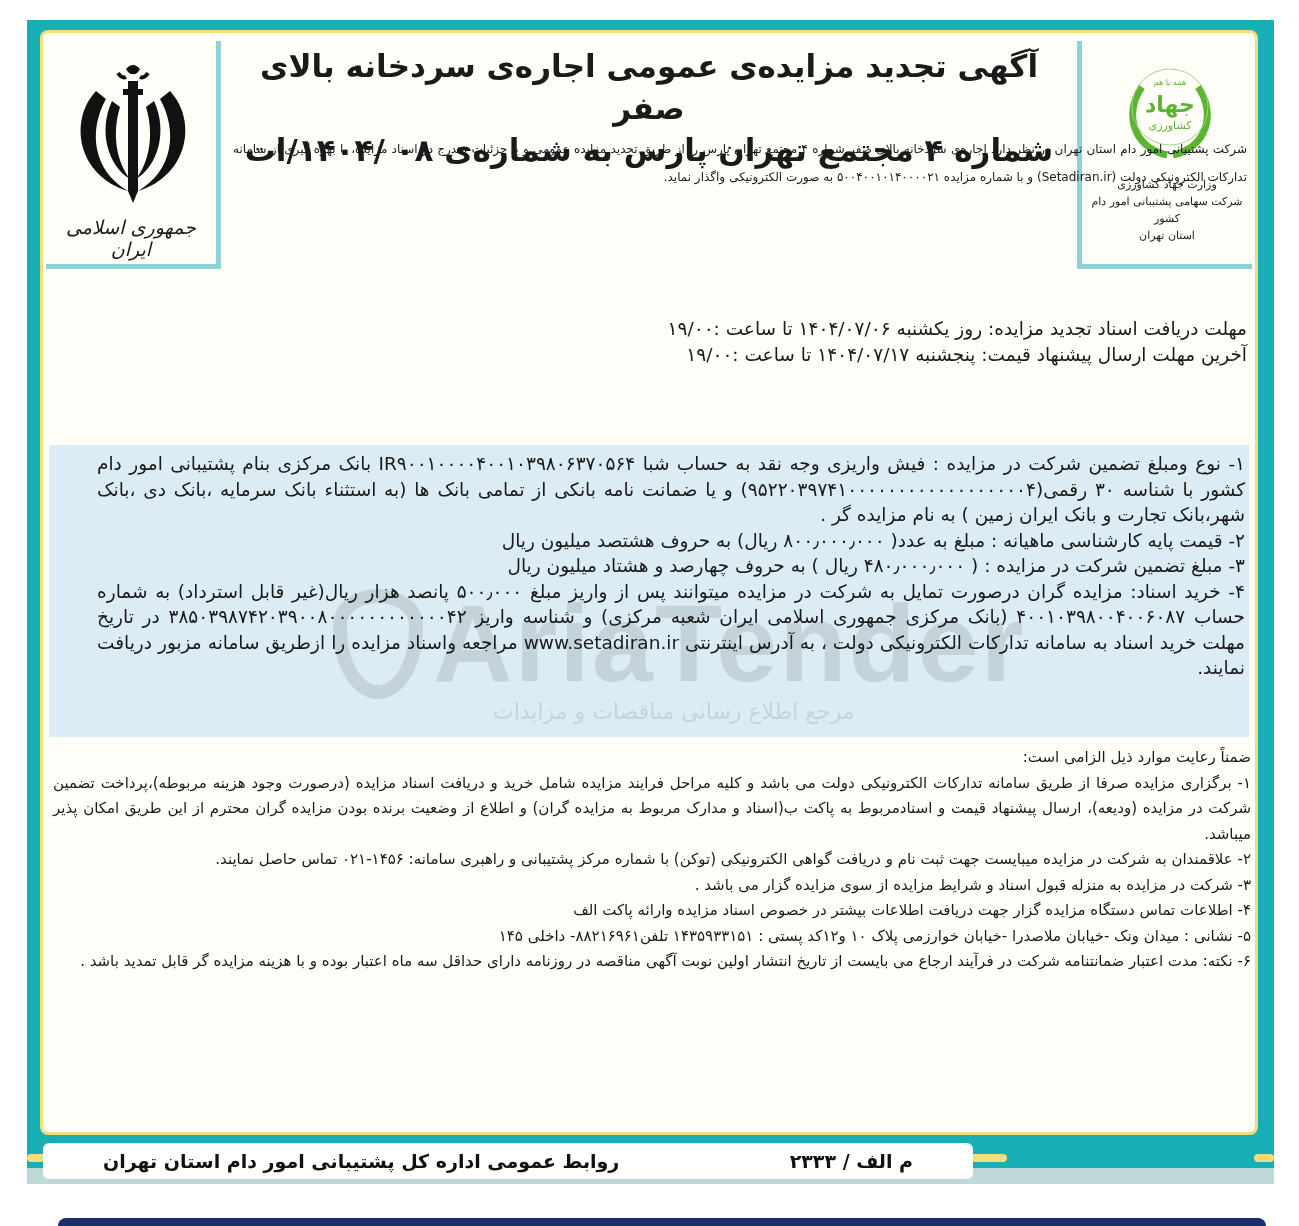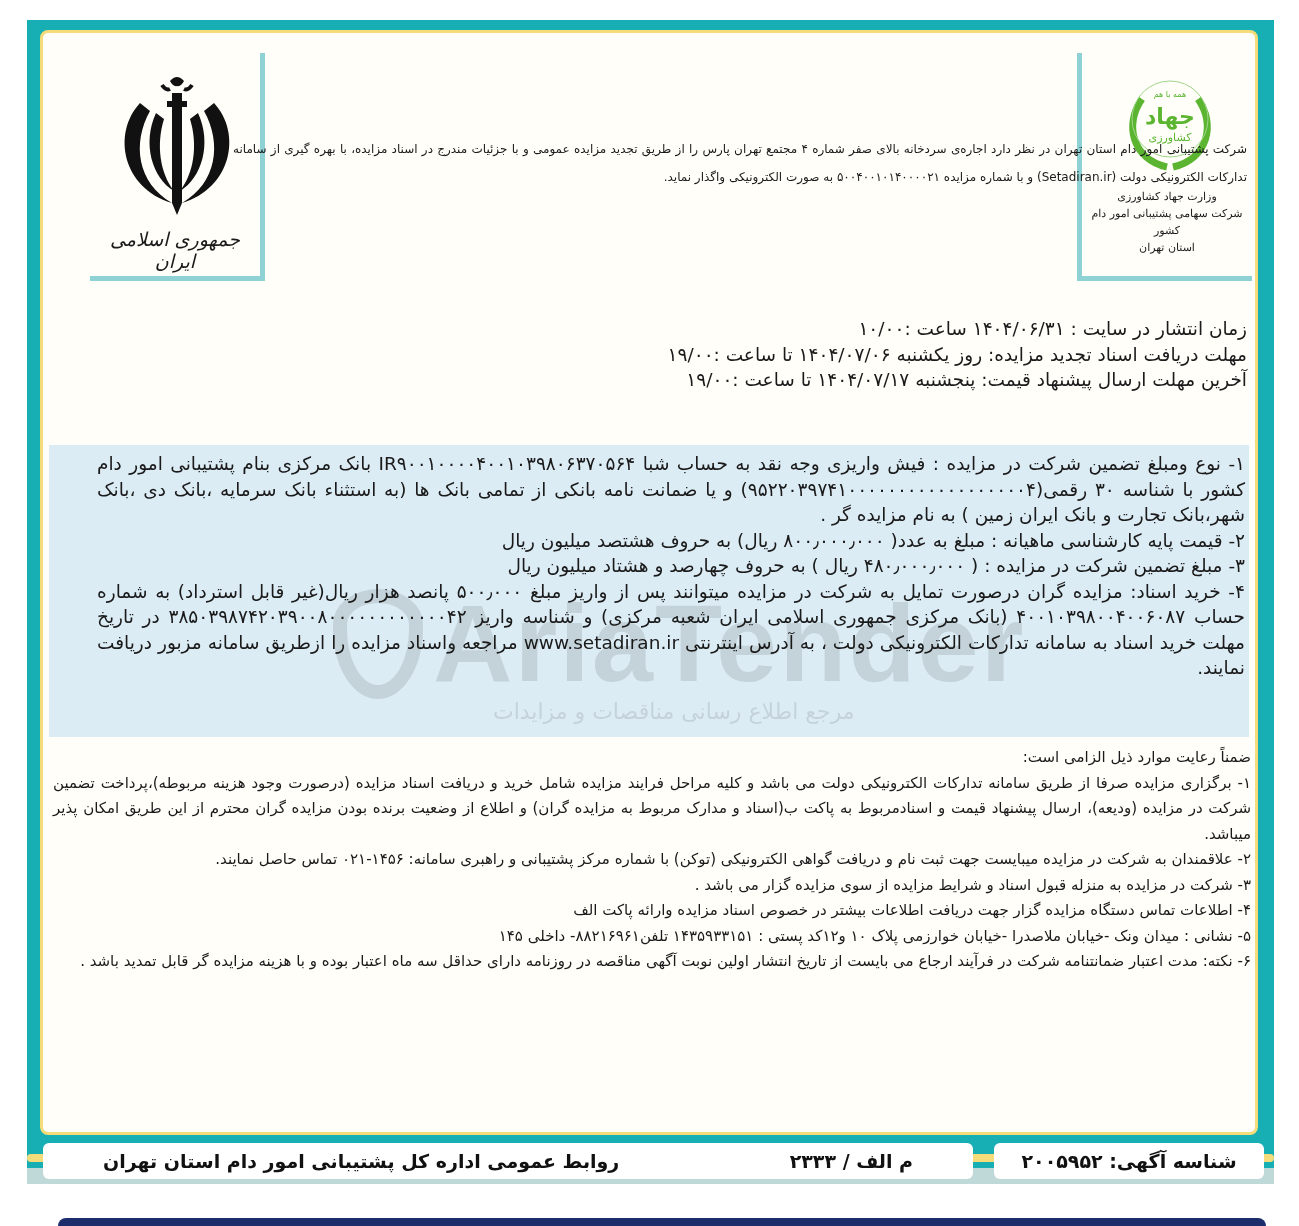--- a/index.html
+++ b/index.html
@@ -3,22 +3,22 @@
 <meta charset="utf-8">
 <style>
   html, body { margin:0; padding:0; background:#ffffff; }
   body { width:1299px; height:1226px; position:relative; overflow:hidden;
          font-family:"DejaVu Sans", sans-serif; color:#1a1a1a; }
   .frame { position:absolute; left:27px; top:20px; width:1247px; height:1163px;
            background:#17aeb4; }
   .frame-bottom-shade { position:absolute; left:27px; top:1168px; width:1247px; height:16px; background:#bfd9d8; }
   .paper { position:absolute; left:40px; top:30px; width:1218px; height:1105px;
            background:#fffef9; border:3px solid #f5dc7a; border-radius:8px; box-sizing:border-box; }
-  .logo-box { position:absolute; top:20px; width:175px; height:228px;
-              border-right:5px solid #8fd2d6; border-bottom:5px solid #8fd2d6; box-sizing:border-box;margin-left:44px; }
+  .logo-box { position:absolute; top:8px; width:175px; height:228px;
+              border-right:5px solid #8fd2d6; border-bottom:5px solid #8fd2d6; box-sizing:border-box; }
   .logo-left { left:3px; }
   .logo-right { right:3px; border-right:none; border-left:5px solid #8fd2d6; }
   .emblem { position:absolute; left:22px; top:20px; width:130px; height:150px; }
   .emblem-caption { position:absolute; left:0; right:0; top:175px; text-align:center;
                     font-family:"DejaVu Serif", serif; font-style:italic; font-size:19px; }
   .jihad-logo { position:absolute; left:40px; top:16px; width:96px; height:106px; }
   .jihad-caption { position:absolute; left:6px; right:6px; top:135px; text-align:center;
                    font-family:"DejaVu Serif", serif; font-size:11px; line-height:17px; }
   .content { position:absolute; left:12px; right:12px; direction:rtl; text-align:right; }
   .title { top:12px; left:190px; right:190px; font-weight:bold; font-size:31px; line-height:42px;
@@ -80,25 +80,28 @@
       <text x="48" y="55" font-size="22" font-weight="bold" text-anchor="middle" fill="#5cb531" font-family="DejaVu Sans, sans-serif">جهاد</text>
       <text x="48" y="72" font-size="11" text-anchor="middle" fill="#5cb531" font-family="DejaVu Serif, serif">کشاورزی</text>
     </svg>
     <div class="jihad-caption">
       <div>وزارت جهاد کشاورزی</div>
       <div>شرکت سهامی پشتیبانی امور دام کشور</div>
       <div>استان تهران</div>
     </div>
   </div>
 
+  <div class="content title">
+    <div>آگهی تجدید مزایده‌ی عمومی اجاره‌ی سردخانه بالای صفر</div>
+    <div>شماره ۴ مجتمع تهران پارس به شماره‌ی ۰۸ /۱۴۰۴/ات</div>
+  </div>
 
   <div class="content intro">شرکت پشتیبانی امور دام استان تهران در نظر دارد اجاره‌ی سردخانه بالای صفر شماره ۴ مجتمع تهران پارس را از طریق تجدید مزایده عمومی و با جزئیات مندرج در اسناد مزایده، با بهره گیری از سامانه تدارکات الکترونیکی دولت (Setadiran.ir) و با شماره مزایده ۵۰۰۴۰۰۱۰۱۴۰۰۰۰۲۱ به صورت الکترونیکی واگذار نماید.</div>
 
   <div class="content schedule">
-    <span class="line">زمان انتشار در سایت : ۱۴۰۴/۰۶/۳۱ ساعت :۱۰/۰۰</span>
     <span class="line">مهلت دریافت اسناد تجدید مزایده: روز یکشنبه ۱۴۰۴/۰۷/۰۶ تا ساعت :۱۹/۰۰</span>
     <span class="line">آخرین مهلت ارسال پیشنهاد قیمت: پنجشنبه ۱۴۰۴/۰۷/۱۷ تا ساعت :۱۹/۰۰</span>
   </div>
 
   <div class="highlight"></div>
 
   <div class="watermark">
     <div class="wm-shield"></div>
     <div class="wm-text">AriaTender</div>
     <div class="wm-sub">مرجع اطلاع رسانی مناقصات و مزایدات</div>
@@ -125,18 +128,15 @@
 <div class="footer">
   <div class="pill-sep" style="left:0;width:30px;"></div>
   <div class="pill-sep" style="left:930px;width:50px;"></div>
   <div class="pill-sep" style="right:0;width:20px;"></div>
   <div class="pill pill-left">
     <div class="footer-inner">
       <span>م الف / ۲۳۳۳</span>
       <span>روابط عمومی اداره کل پشتیبانی امور دام استان تهران</span>
     </div>
   </div>
-  <div class="pill pill-right">
-    <span>شناسه آگهی: ۲۰۰۵۹۵۲</span>
-  </div>
 </div>
 
 <div class="bottom-bar"></div>
 
 </body></html>

